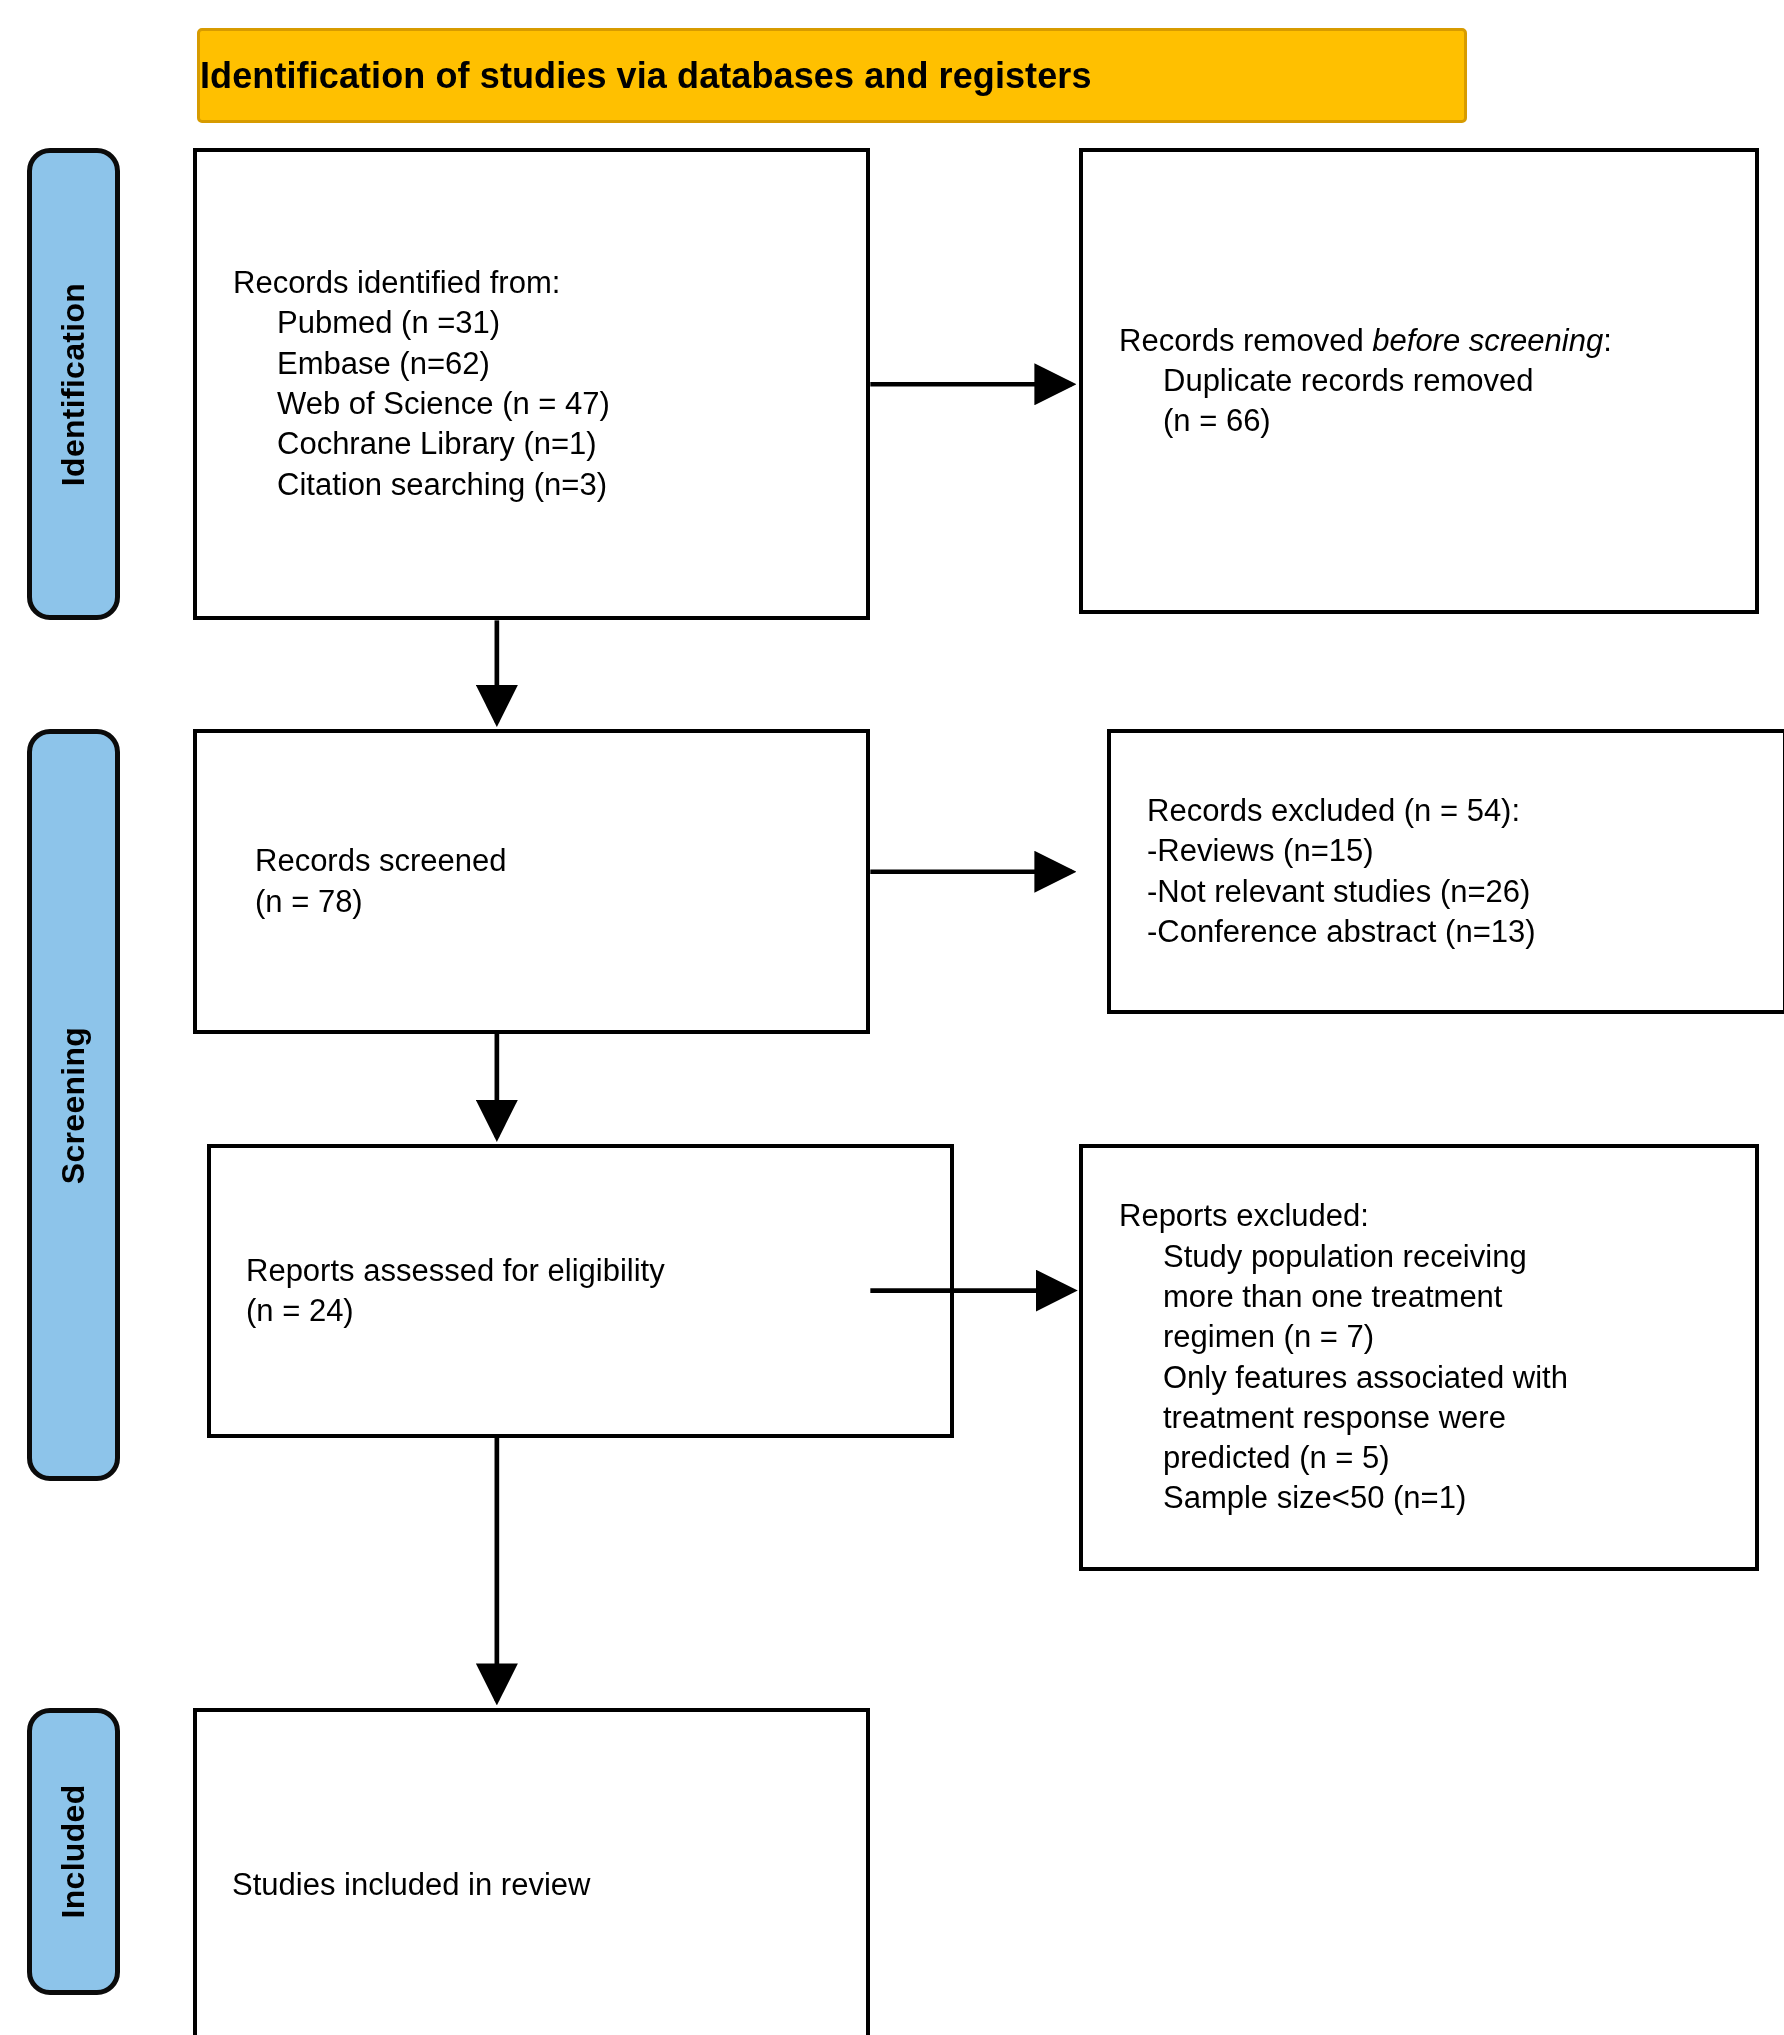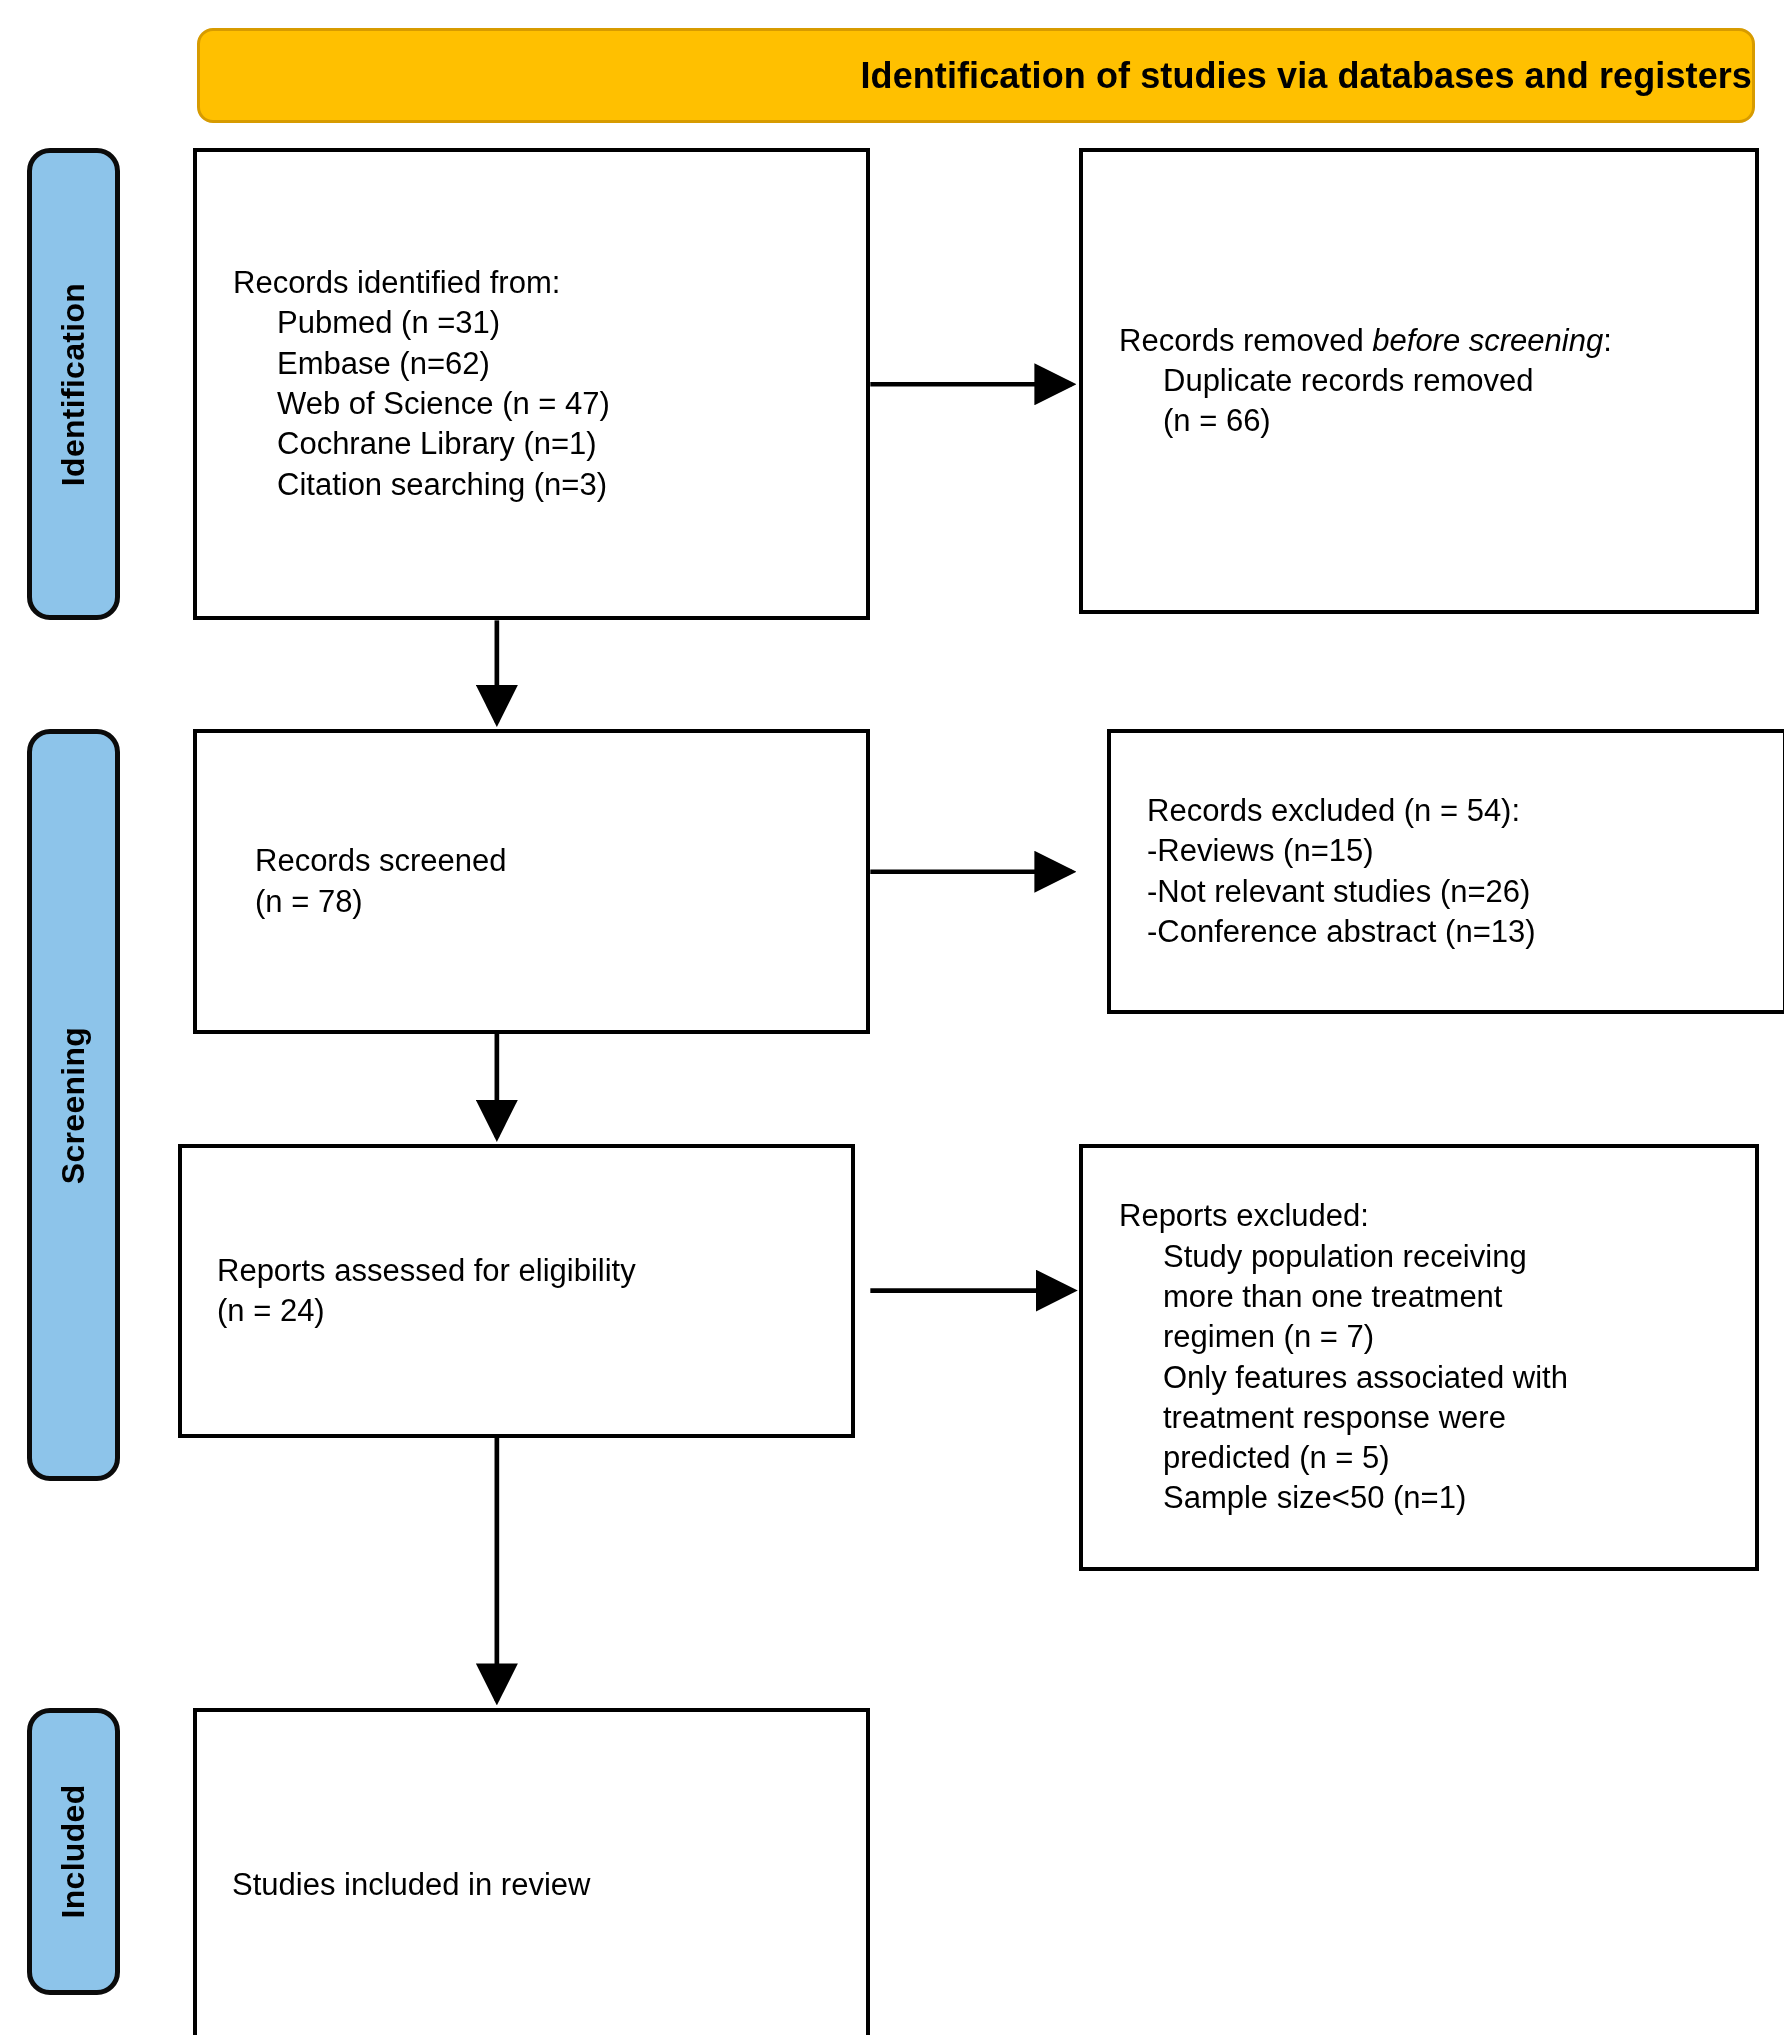--- a/index.html
+++ b/index.html
@@ -6,24 +6,24 @@
   body{
     width:1784px;height:2035px;position:relative;overflow:hidden;
     font-family:"Liberation Sans","DejaVu Sans",sans-serif;
     color:#000000;
     -webkit-font-smoothing:antialiased;
   }
   .canvas{position:absolute;left:0;top:0;width:1784px;height:2035px;}
 
   
   .banner{
-    position:absolute;left:197px;top:28px;width:1558px;height:95px;
-    background:#FFC000;border:3.3px solid #D79B00;border-radius:16px;
+    position:absolute;left:197px;top:28px;width:1270px;height:95px;
+    background:#FFC000;border:3.3px solid #D79B00;border-radius:5px;
     box-sizing:border-box;
-    display:flex;align-items:center;justify-content:flex-end;
+    display:flex;align-items:center;justify-content:flex-start;
   }
   .banner-text{
     font-size:36px;font-weight:bold;letter-spacing:0.1px;color:#000;
     white-space:nowrap;
   }
 
   
   .stage{
     position:absolute;left:27px;width:93px;
     background:#8DC4EA;border:5.3px solid #0b0b0b;border-radius:23px;
@@ -50,21 +50,21 @@
     padding-left:36px;padding-right:17.3px;width:100%;
     font-size:31px;line-height:1.30;color:#000;
   }
   .box-inner .ln{display:block;white-space:pre-wrap;}
   .box-inner .ind{padding-left:44px;}
   .box-inner em{font-style:italic;}
 
   
   .b-identified   {left:193px;  top:148px;  width:677px; height:472px;}
   .b-screened     {left:193px;  top:729px; width:677px; height:305px;padding-left:23px;}
-  .b-eligibility  {left:178px;  top:1144px; width:677px; height:294px;}
+  .b-eligibility  {left:207px;  top:1144px; width:747px; height:294px;}
   .b-included     {left:193px;  top:1708px; width:677px; height:355px;}
   
   .b-removed      {left:1079px; top:148px;  width:680px; height:466px;}
   .b-excluded-rec {left:1079px; top:729px; width:680px; height:285px;margin-left:28px;}
   .b-excluded-rep {left:1079px; top:1144px; width:680px; height:427px;}
 
   .b-included .box-inner,
   .b-screened .box-inner,
   .b-eligibility .box-inner{padding-left:35px;}
 

